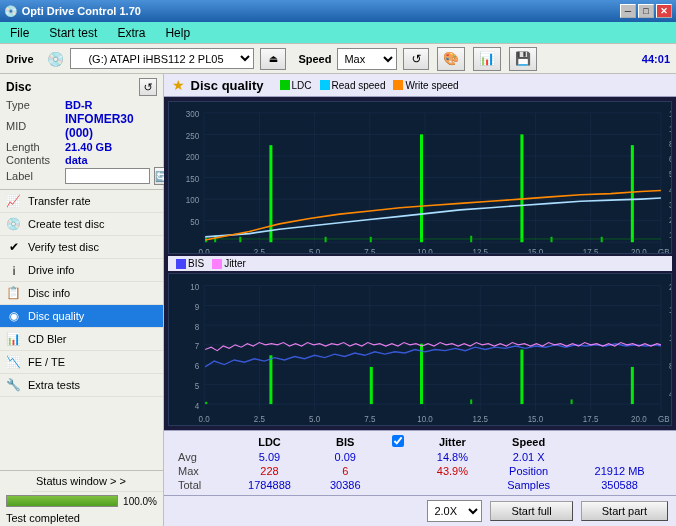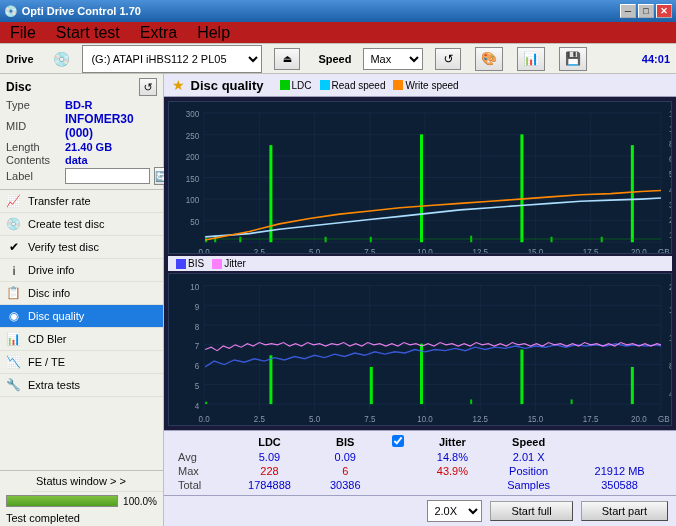--- a/index.html
+++ b/index.html
@@ -32,50 +32,50 @@
       border: 1px outset #fff;
       font-size: 9px;
       display: flex; align-items: center; justify-content: center;
       cursor: pointer;
       color: #000;
     }
     .title-btn.close { background: #e04040; color: white; }
 
     
     #menubar {
-      background: #b91c1c;
+      background: #5eead4;
       height: 22px;
       display: flex;
       align-items: center;
       padding: 0 4px;
       gap: 8px;
       border-bottom: 1px solid #c0c0b8;
-      font-size: 16px;
+      font-size: 12px;
     }
     .menu-item {
       padding: 2px 6px;
       cursor: pointer;
     }
 
     
     #drivebar {
       background: #f0f0ea;
       height: 30px;
       display: flex;
       align-items: center;
       padding: 0 6px;
-      gap: 12px;
+      gap: 6px;
       border-bottom: 1px solid #c0c0b8;
     }
     #drive-label { font-weight: bold; min-width: 35px; }
     #drive-select {
       background: white;
       border: 1px solid #888;
-      height: 28px;
-      padding: 0 4px;
+      height: 21px;
+      padding: 0 13px;
       font-size: 11px;
       min-width: 180px;
     }
     .drive-btn {
       background: linear-gradient(to bottom, #f8f8f8, #e0e0e0);
       border: 1px solid #888;
       height: 22px;
       width: 26px;
       cursor: pointer;
       display: flex; align-items: center; justify-content: center;

